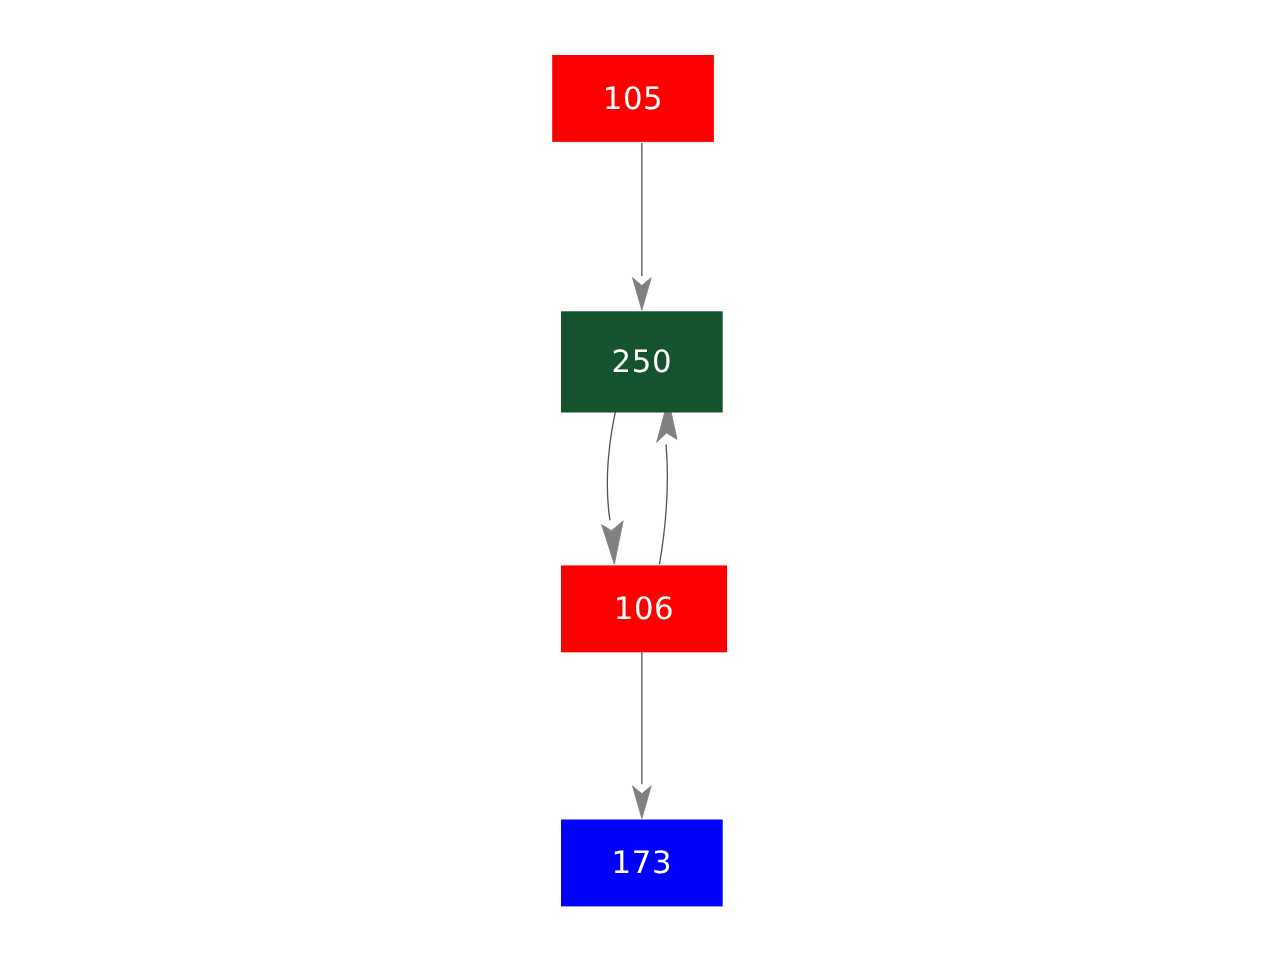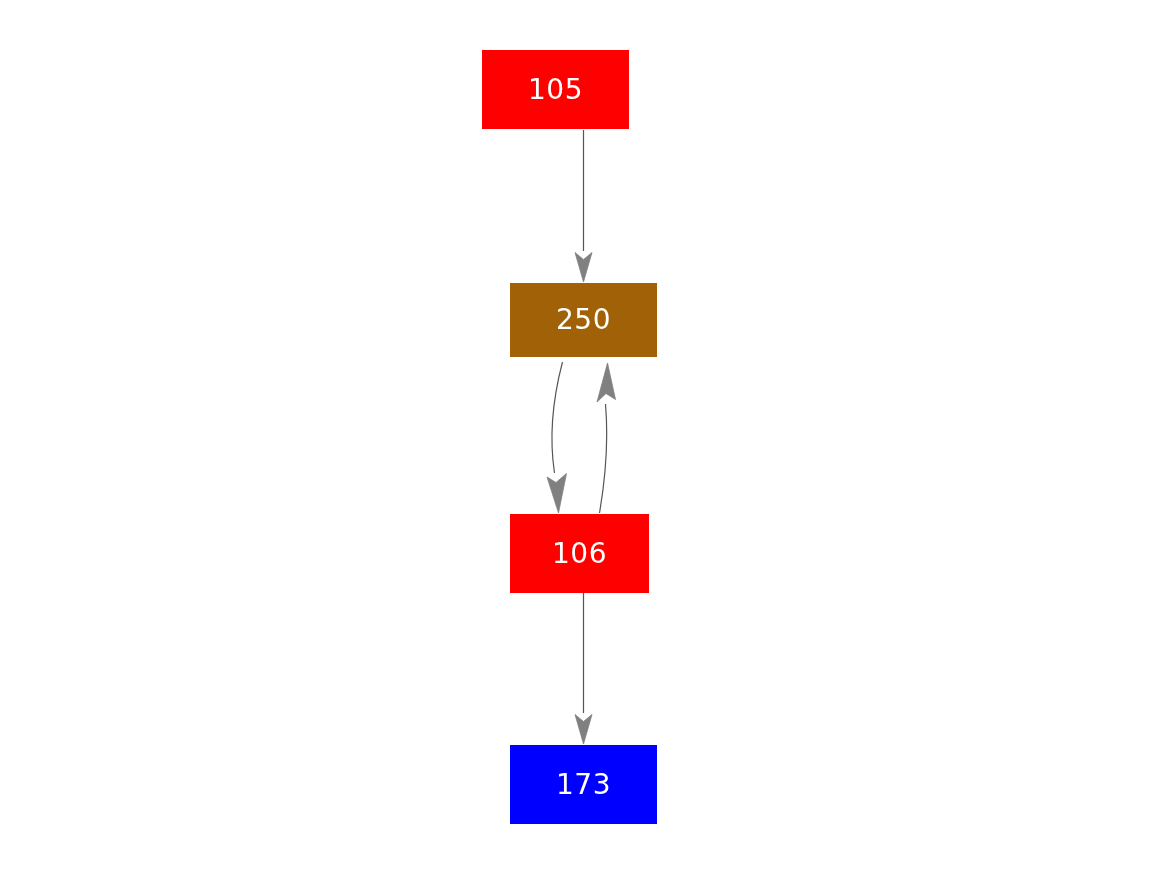--- a/index.html
+++ b/index.html
@@ -65,29 +65,29 @@
       <path d="M599.5,513 C605.5,478 608.5,440 605.5,404" fill="none" stroke="#555555" stroke-width="1.2"></path>
       <path d="M607.5,363 L615.5,399.5 L606.0,393.5 L597.0,402.0 Z" fill="#808080" stroke="#808080" stroke-width="0.8"></path>
     </g>
 
     <g>
       <path d="M583.5,593 L583.5,713" fill="none" stroke="#555555" stroke-width="1.2"></path>
       <path d="M583.5,744 L575.0,714.5 L583.5,721.5 L592.0,714.5 Z" fill="#808080" stroke="#808080" stroke-width="0.8"></path>
     </g>
   </svg>
 
-  <div class="node" style="left:482px; top:50px; width:147px; height:79px; background:#ff0000;">
+  <div class="node" style="left:502px; top:50px; width:147px; height:79px; background:#ff0000;">
     <span class="node-label">105</span>
   </div>
 
-  <div class="node" style="left:510px; top:283px; width:147px; height:74px; background:#a16207;">
+  <div class="node" style="left:510px; top:283px; width:147px; height:92px; background:#14532d;">
     <span class="node-label">250</span>
   </div>
 
-  <div class="node" style="left:510px; top:514px; width:139px; height:79px; background:#ff0000;">
+  <div class="node" style="left:510px; top:514px; width:151px; height:79px; background:#ff0000;">
     <span class="node-label">106</span>
   </div>
 
   <div class="node" style="left:510px; top:745px; width:147px; height:79px; background:#0000ff;">
     <span class="node-label">173</span>
   </div>
 
 </div>
 
 </body></html>

